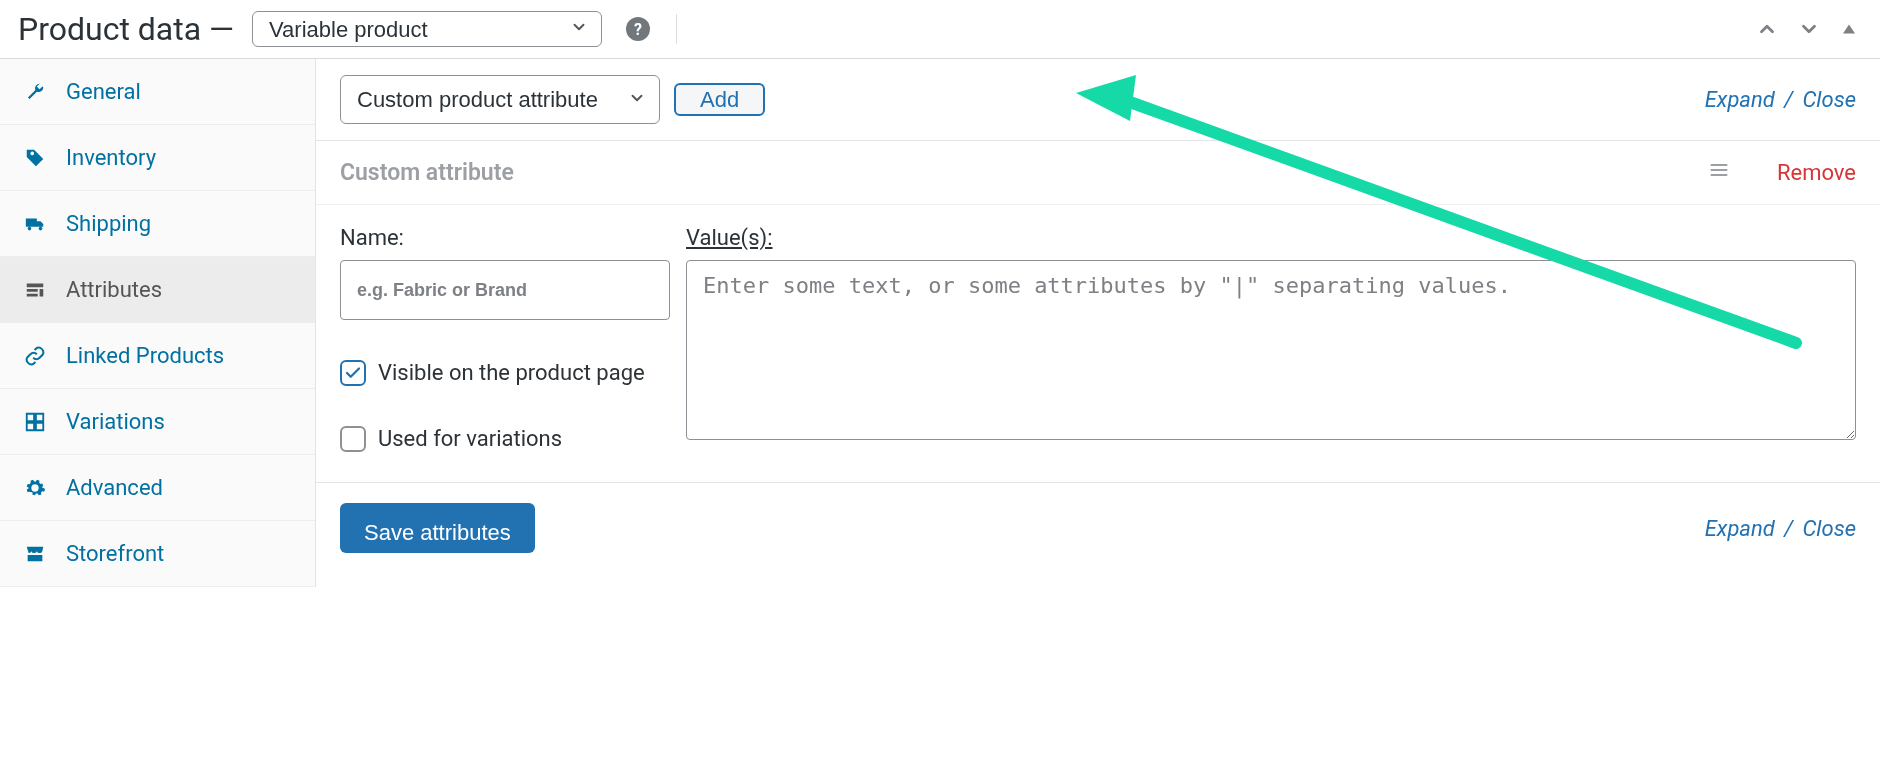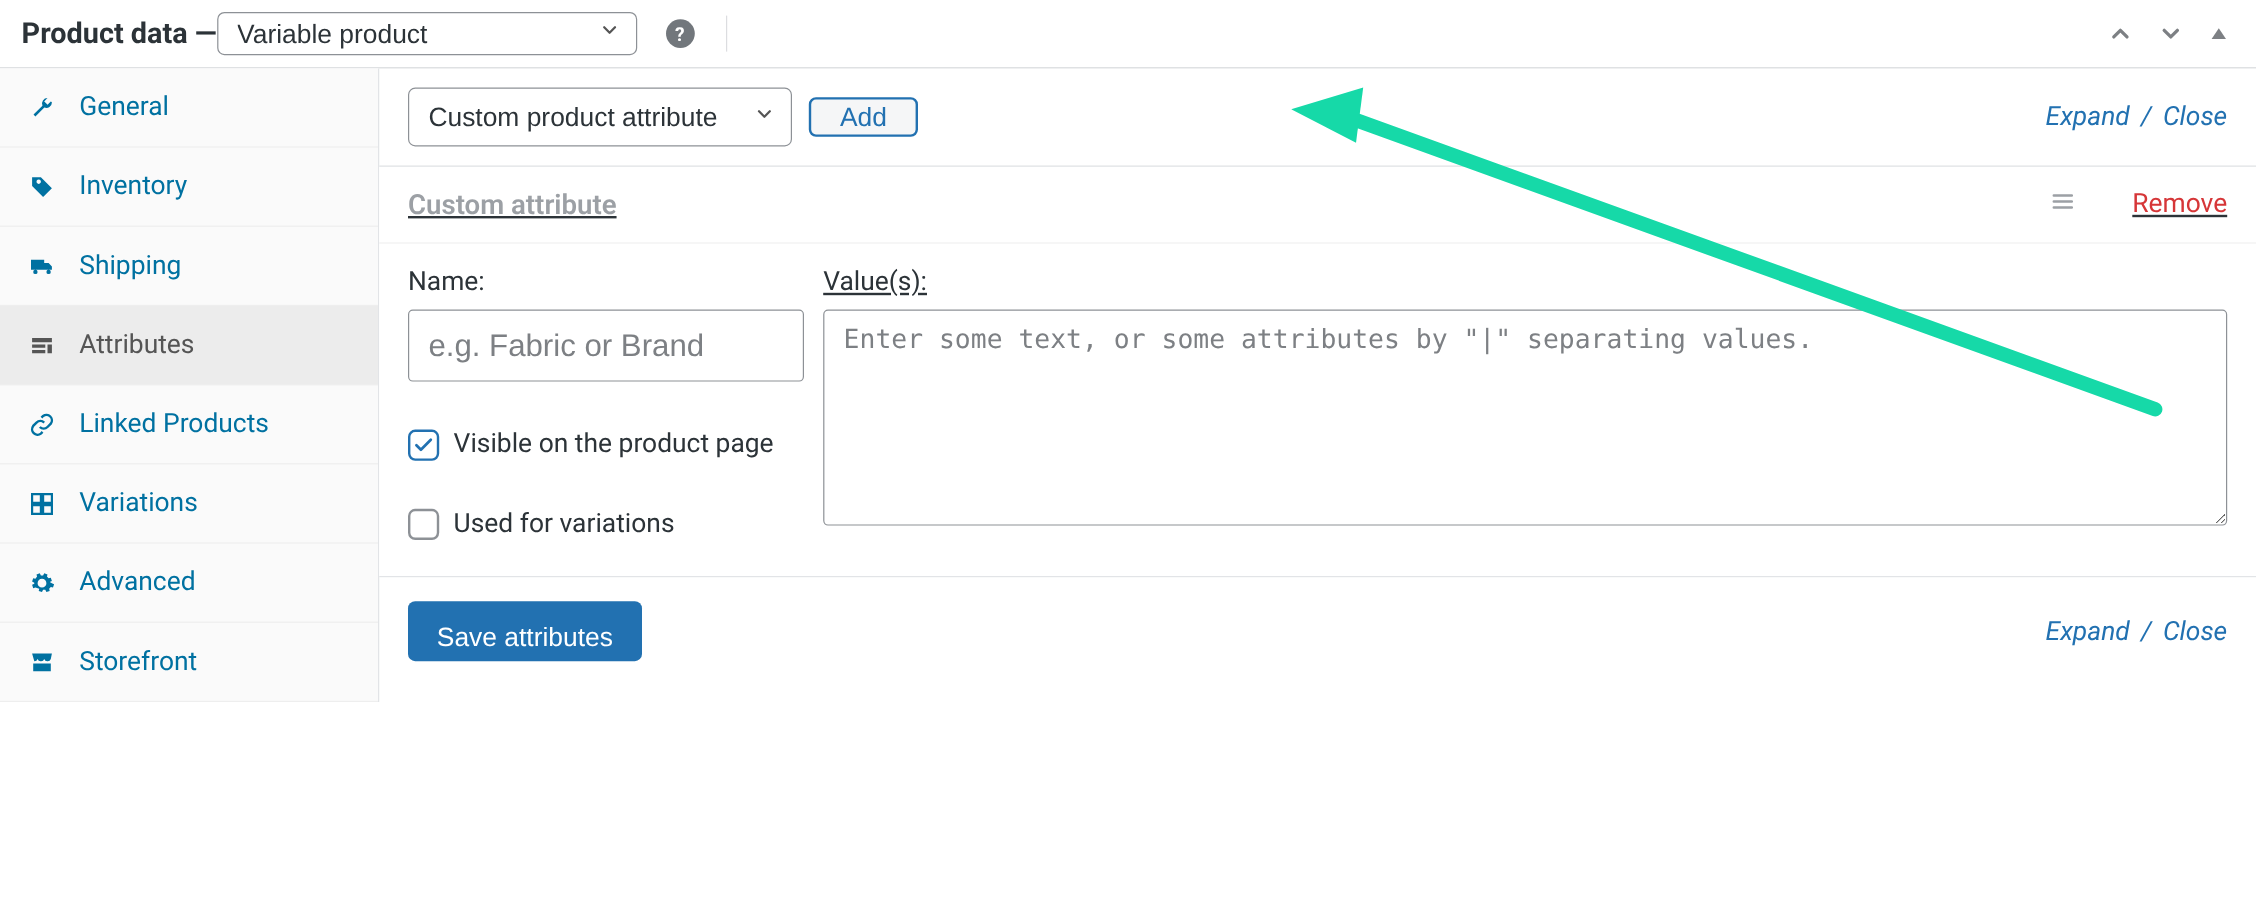--- a/index.html
+++ b/index.html
@@ -14,22 +14,23 @@
   a { text-decoration: none; }
 
   
   .panel-header {
     display: flex;
     align-items: center;
     padding: 10px 18px;
     border-bottom: 1px solid #d8dadc;
   }
   .panel-title {
-    font-weight: 700;
-    font-size: 24px;
+    font-weight: 400;
+    font-size: 32px;
+    margin-right: 18px;
   }
   .product-type-select {
     appearance: none;
     -webkit-appearance: none;
     border: 1px solid #8d9196;
     border-radius: 6px;
     height: 36px;
     padding: 0 46px 0 16px;
     font-size: 22px;
     background: #fff;
@@ -128,42 +129,42 @@
   .attr-block {
     border-top: 1px solid #e2e4e7;
     border-bottom: 1px solid #e2e4e7;
     background: #fff;
     margin-top: -1px;
   }
   .attr-head {
     display: flex; align-items: center;
     padding: 18px 24px;
     border-bottom: 1px solid #f0f0f1;
-    text-decoration: underline;
   }
   .attr-head-title { color: #9ca0a5; font-weight: 600; font-size: 23px; }
   .attr-head-right { margin-left: auto; display: flex; align-items: center; gap: 46px; }
   .drag-icon { color: #9ca0a5; cursor: move; }
   .remove-link { color: #d63638; font-size: 22px; cursor: pointer; }
 
   .attr-body {
     display: flex;
     gap: 16px;
     padding: 20px 24px 30px 24px;
   }
   .col-left { width: 330px; flex: 0 0 330px; }
   .col-right { flex: 1; text-decoration: underline; }
   .field-label { font-size: 22px; margin-bottom: 10px; }
   .text-input {
     width: 100%;
     height: 60px;
     border: 1px solid #8d9196;
     border-radius: 4px;
     padding: 6px 16px;
-    font-size: 26px;
+    font-size: 18px;
+    font-weight: bold;
   }
   .text-input::placeholder { color: #7d8084; }
   .textarea {
     width: 100%;
     height: 180px;
     border: 1px solid #8d9196;
     border-radius: 4px;
     padding: 12px 16px;
     font-size: 22px;
     resize: both;

